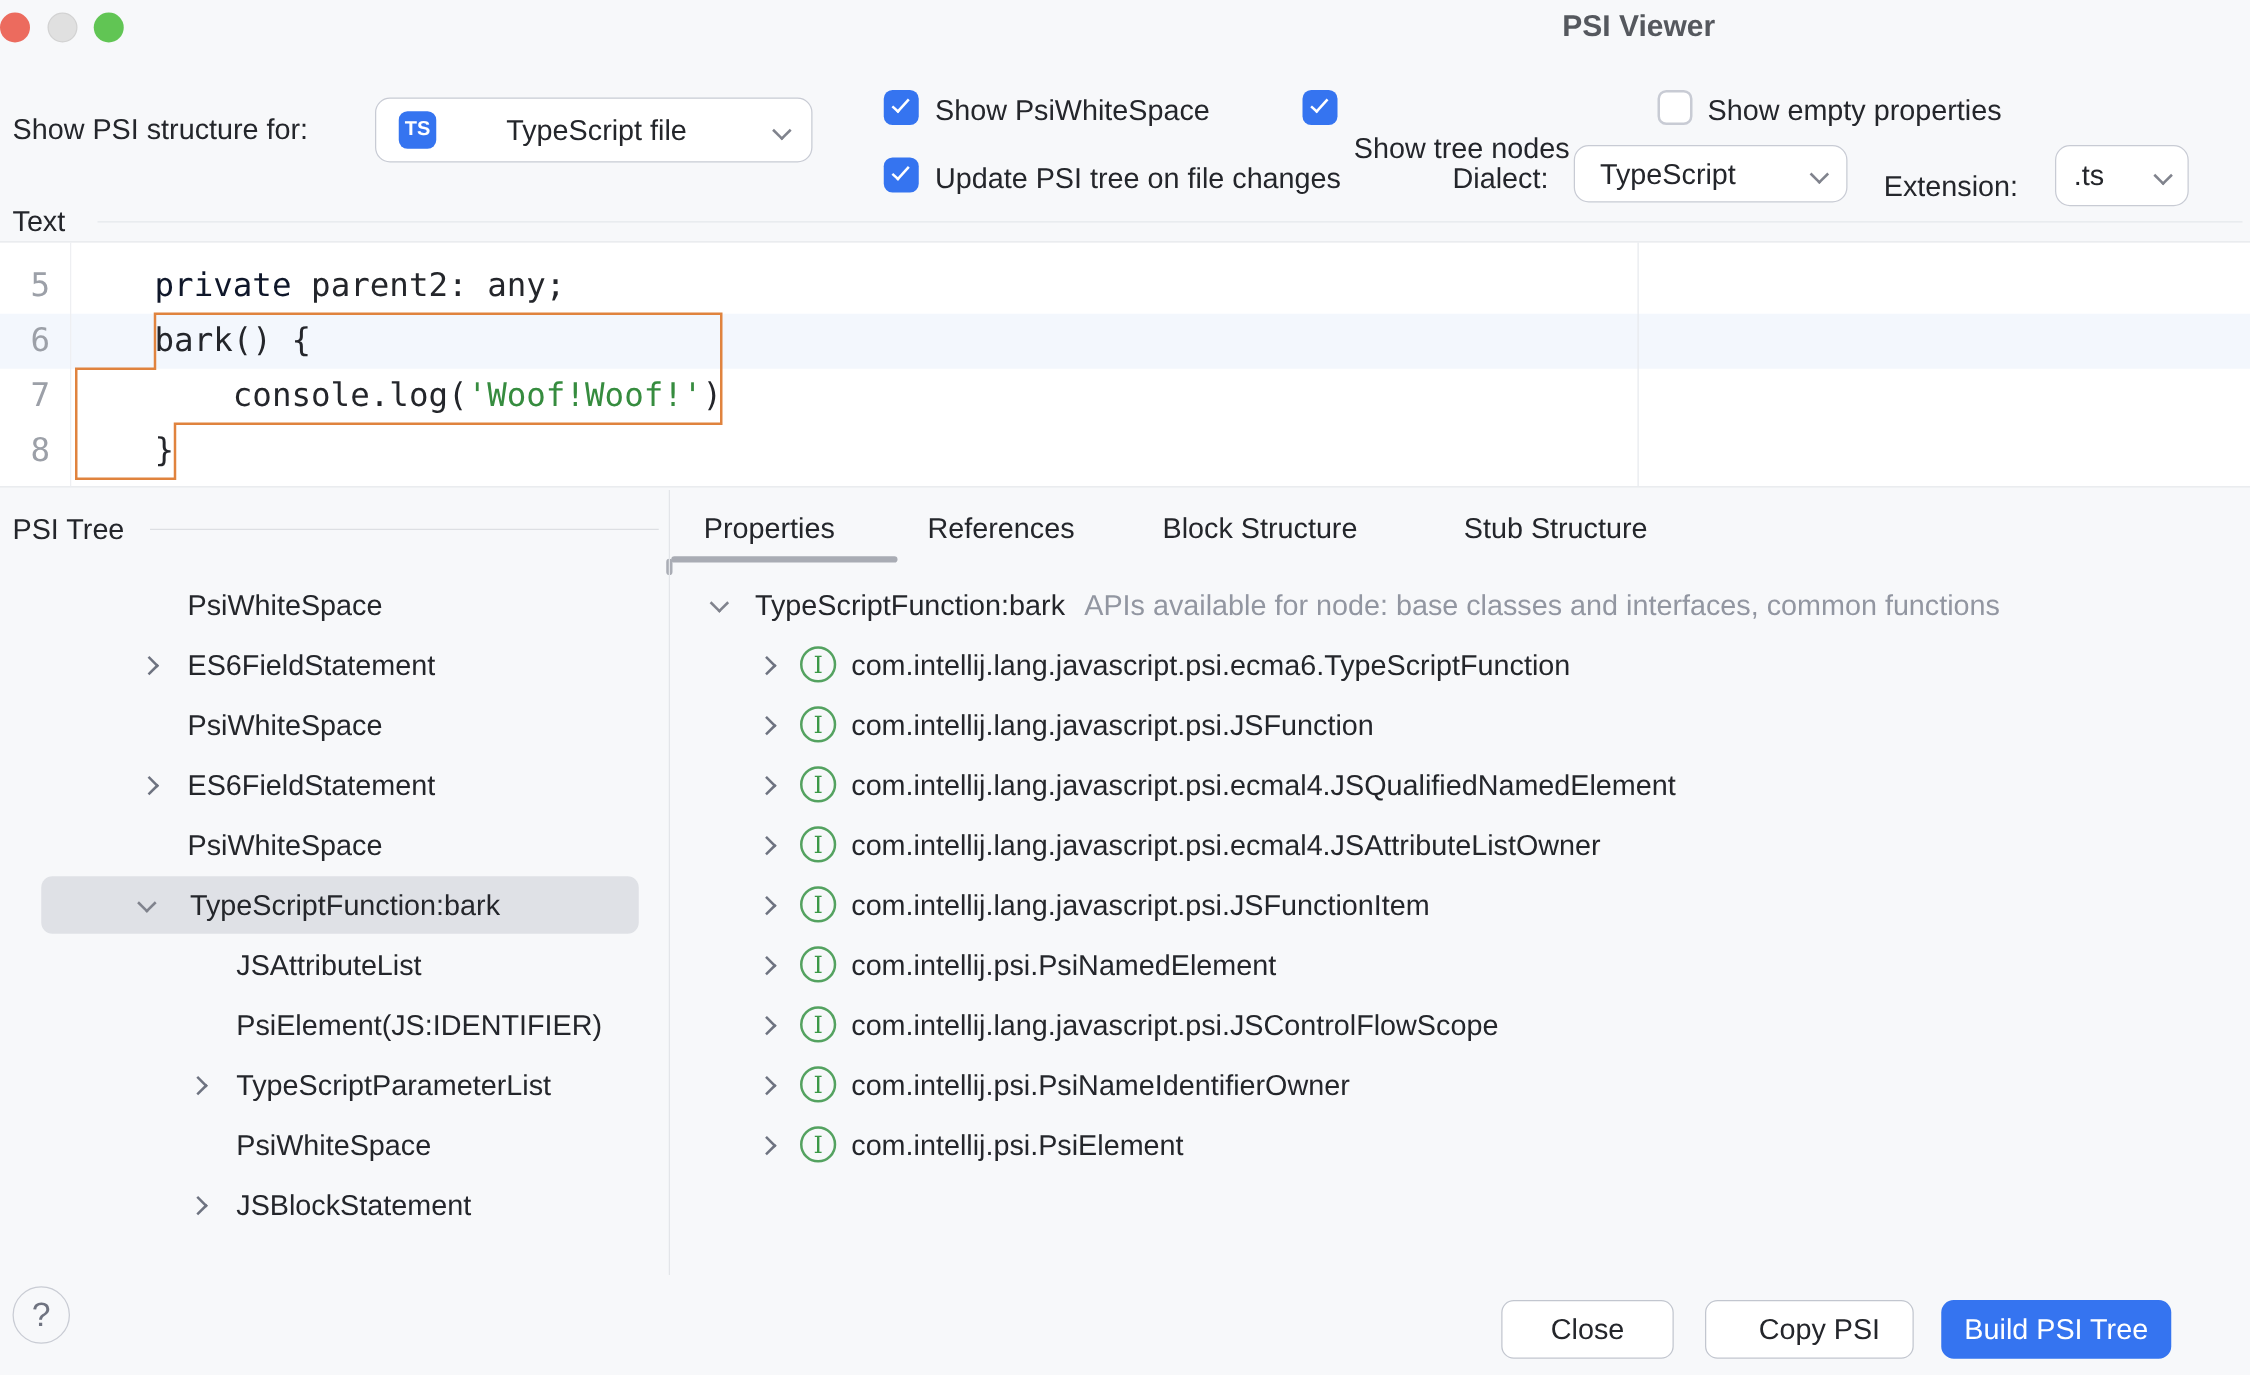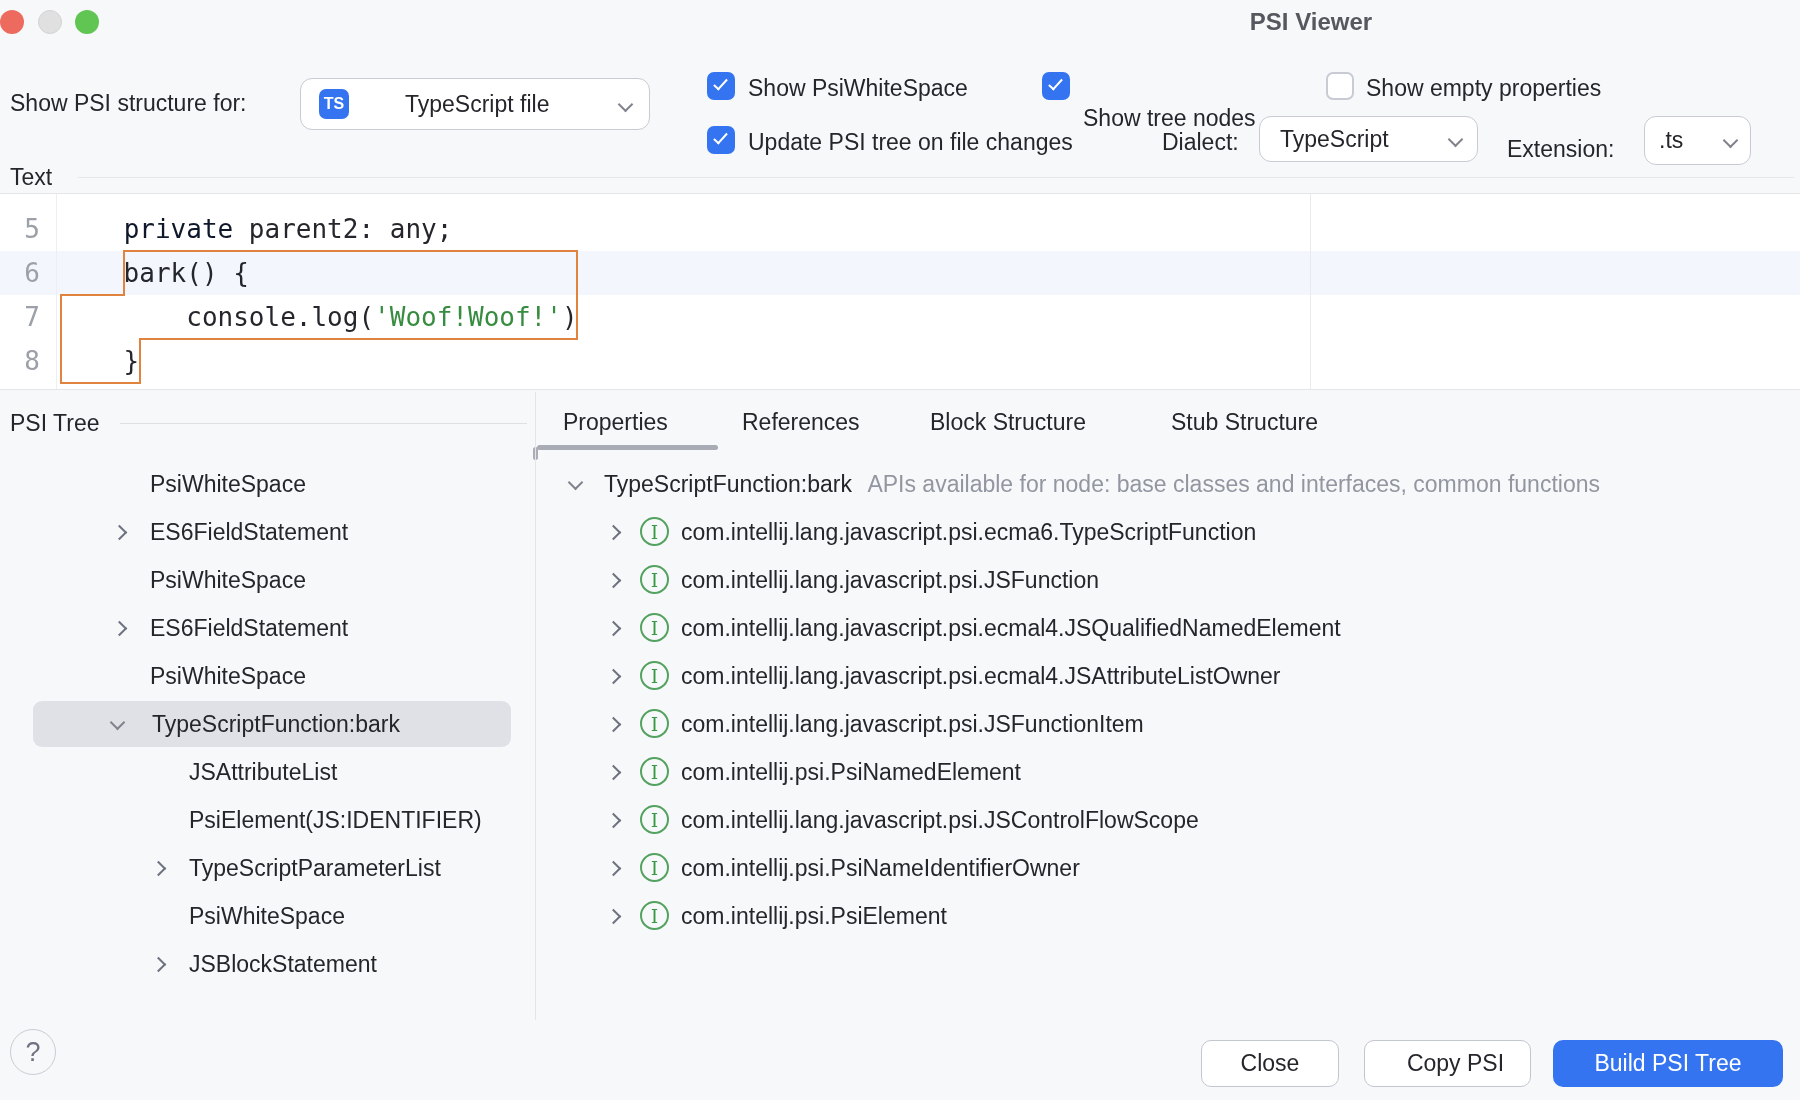--- a/index.html
+++ b/index.html
@@ -258,13 +258,13 @@
   <span class="chev right row-chev" style="left:608px;"></span>
   <span class="iface-icon">I</span>
   <span class="tree-label" style="left:681px;">com.intellij.psi.PsiElement</span>
 </div>
 
 <div class="abs help-btn">
   <span>?</span>
 </div>
 <div class="btn plain" style="left:1201px; width:138px;">Close</div>
 <div class="btn plain" style="left:1364px; width:167px;padding-left:16px;">Copy PSI</div>
-<div class="btn primary" style="left:1553px; width:230px;">Build PSI Tree</div>
+<div class="btn primary" style="left:1553px; width:184px;">Build PSI Tree</div>
 
 </body></html>

